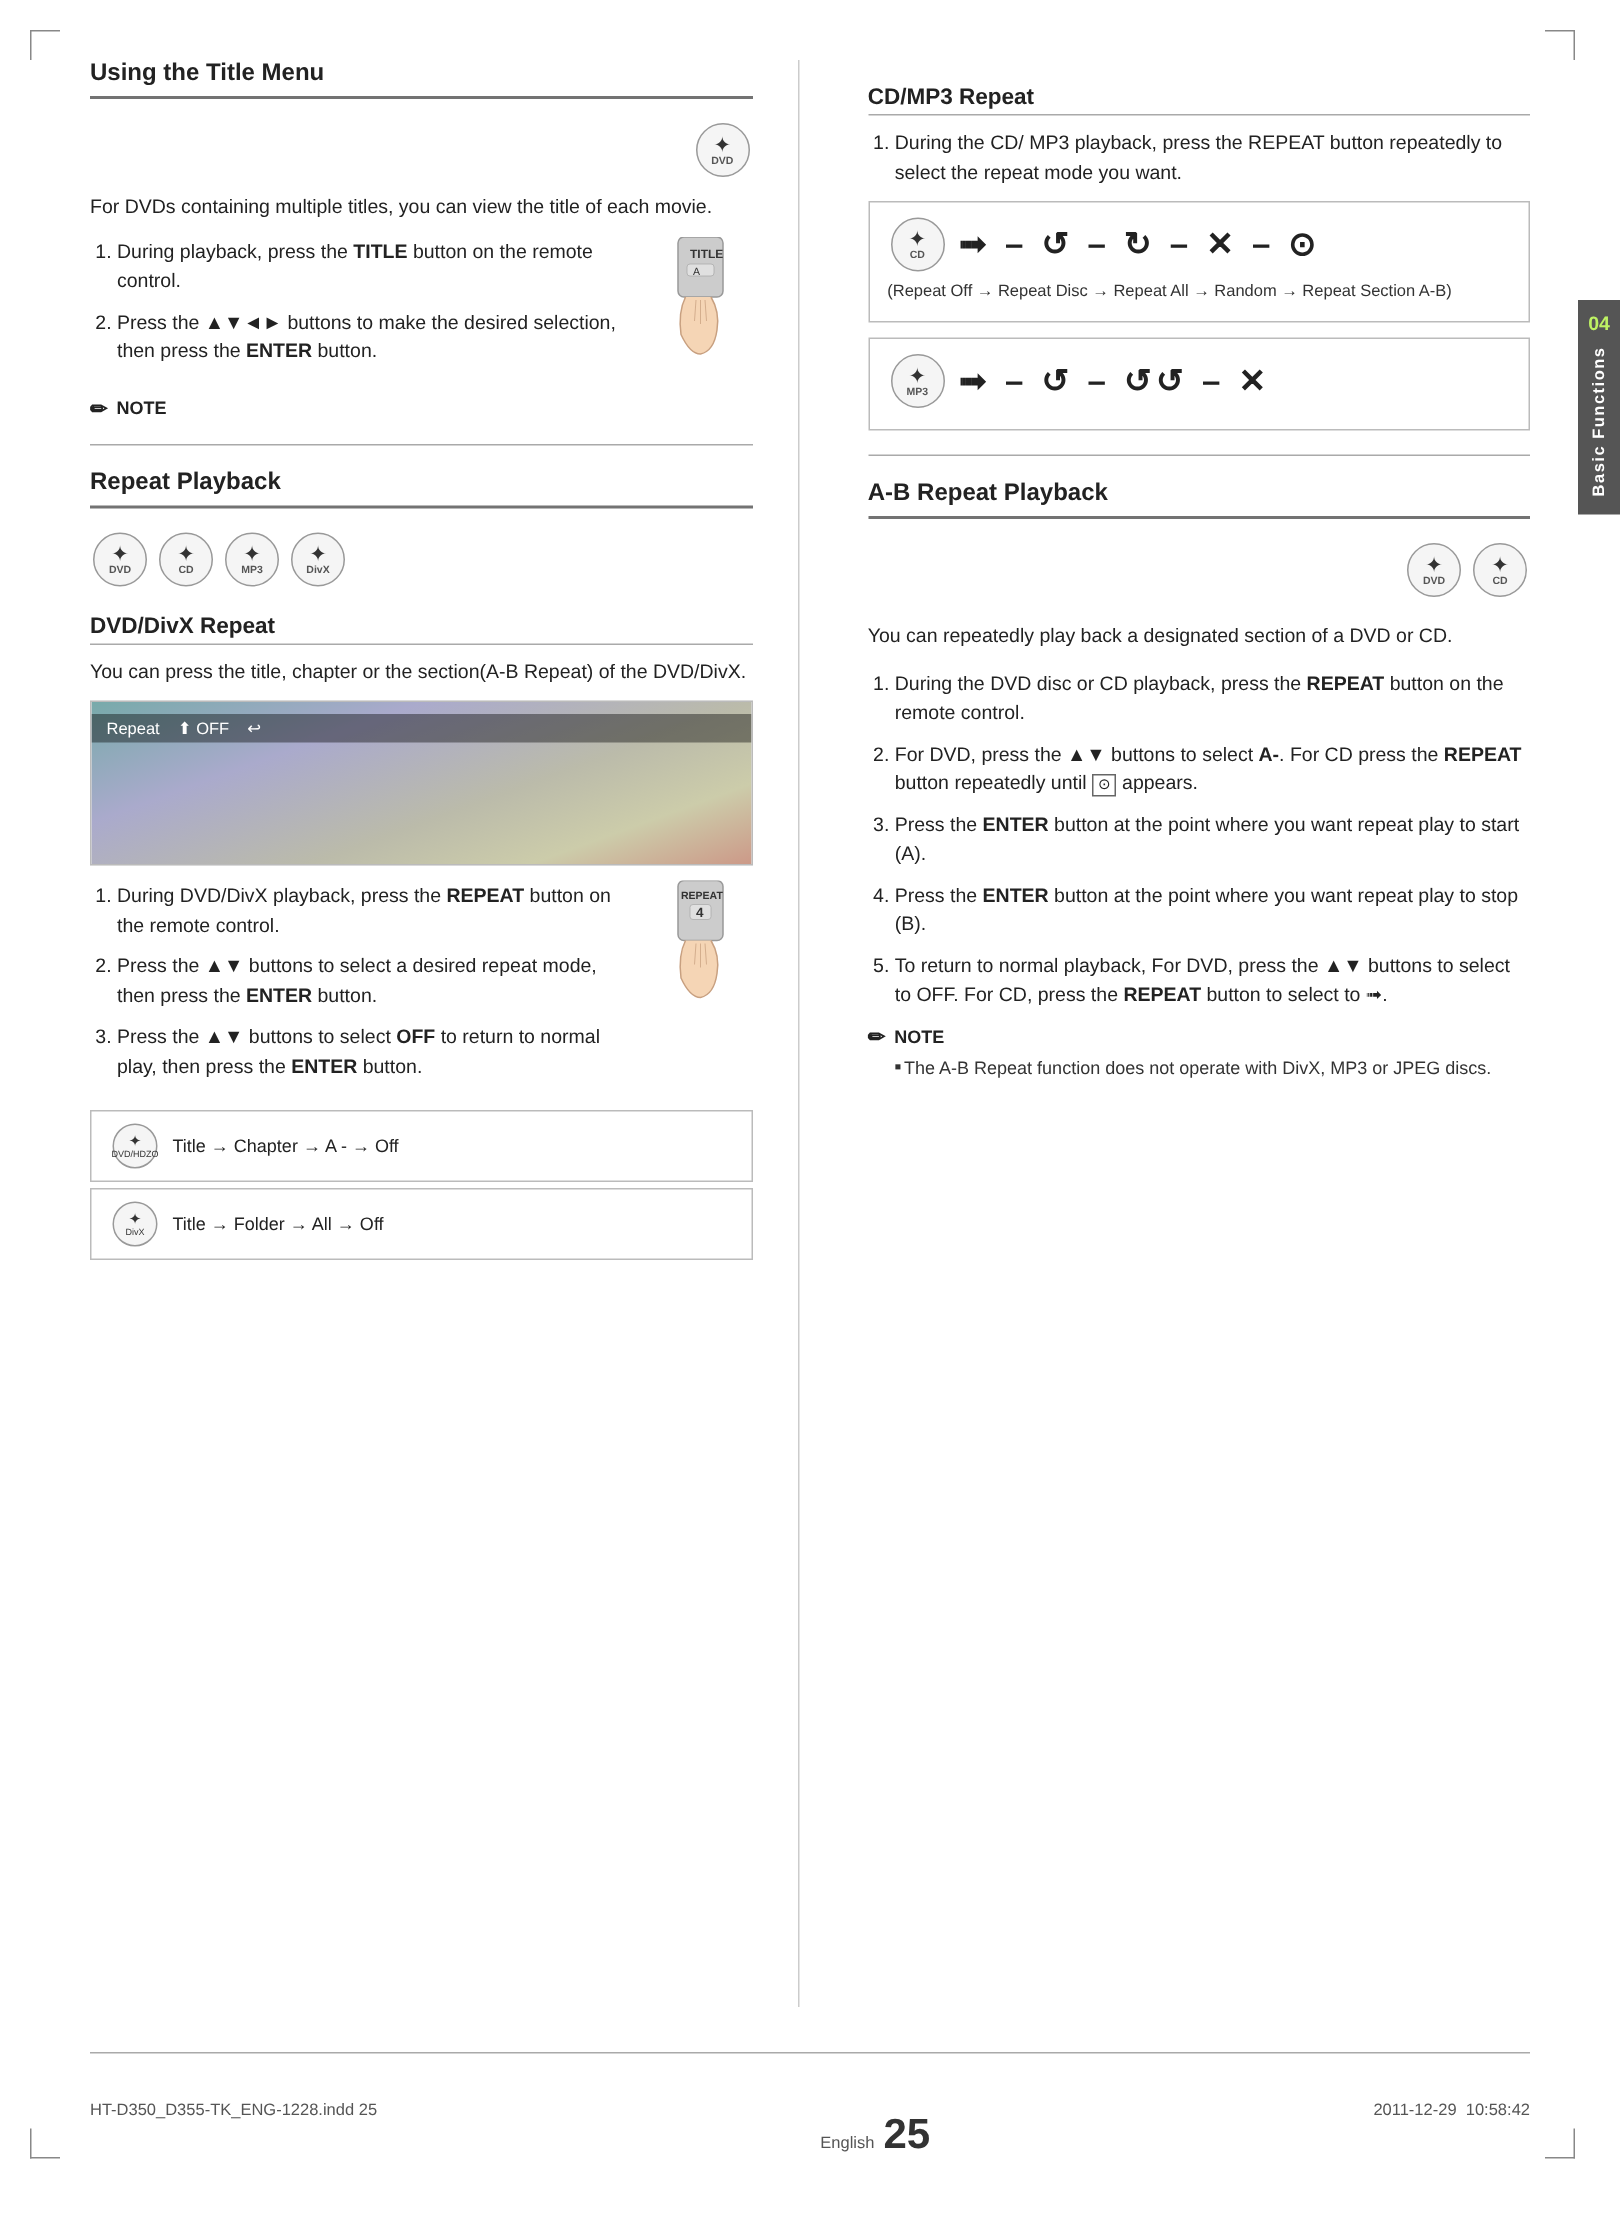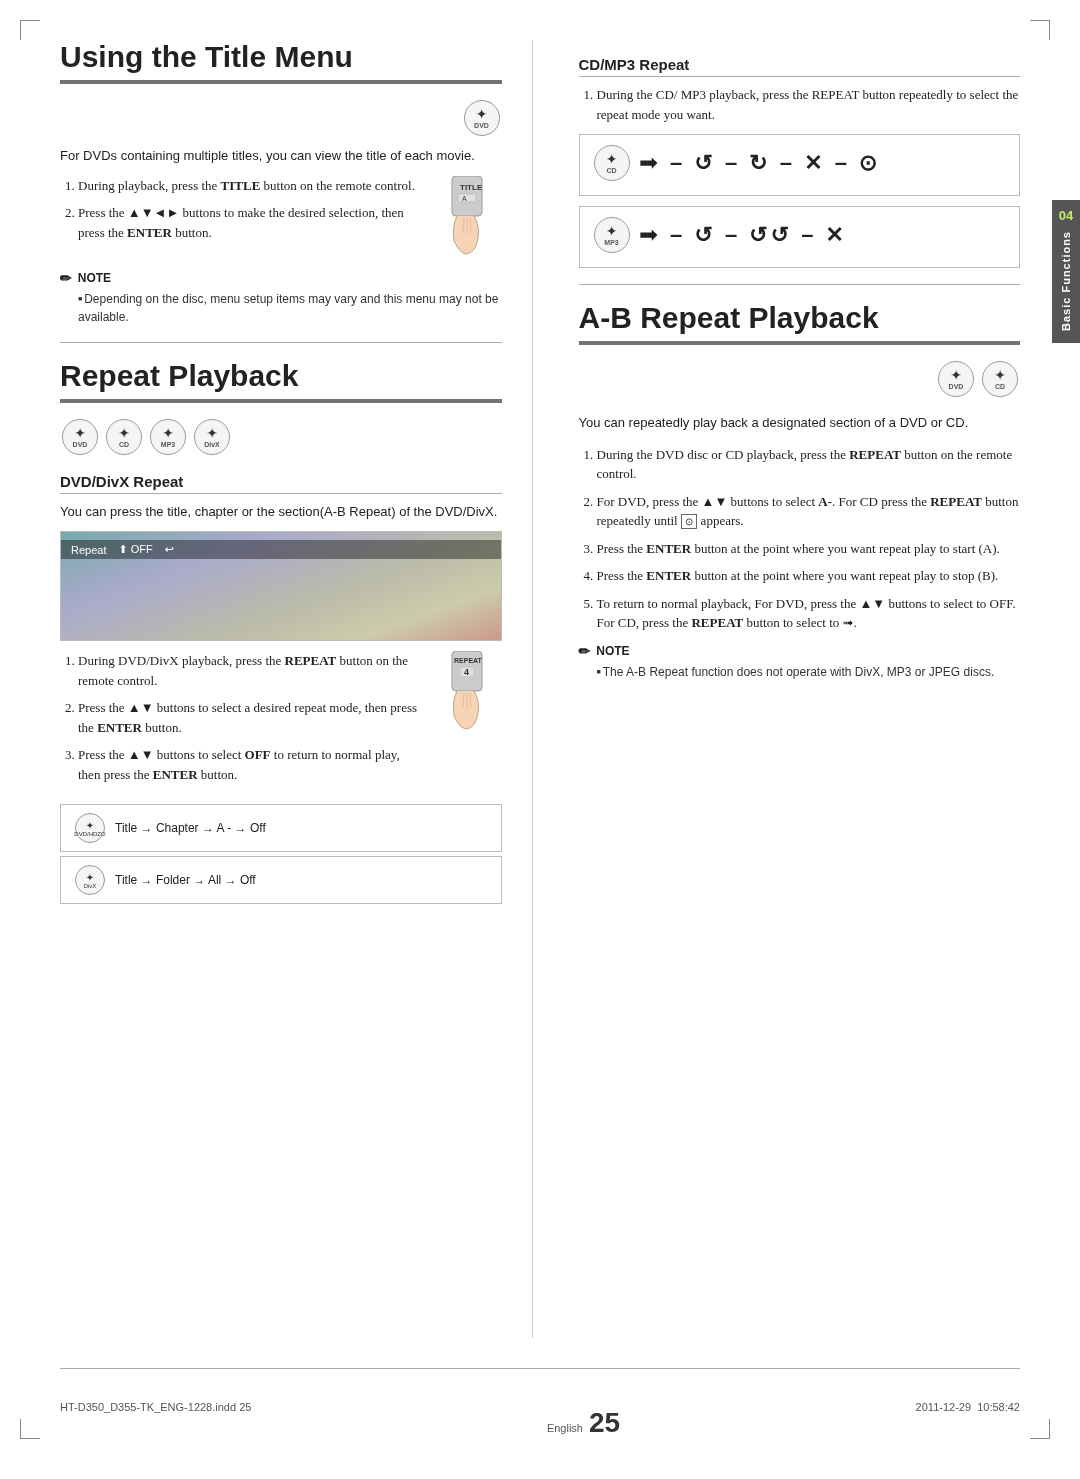--- a/index.html
+++ b/index.html
@@ -60,23 +60,23 @@
       flex: 1;
       padding-right: 30px;
       border-right: 1px solid #ccc;
     }
     .right-col {
       flex: 1;
       padding-left: 46px;
     }
     
     .section-title {
-      font-size: 30px;
-      font-weight: bold;
-      border-bottom: 4px solid #737373;
+      font-size: 16px;
+      font-weight: bold;
+      border-bottom: 2px solid #737373;
       padding-bottom: 6px;
       margin-bottom: 14px;
     }
     .subsection-title {
       font-size: 15px;
       font-weight: bold;
       border-bottom: 1px solid #aaa;
       padding-bottom: 3px;
       margin-bottom: 8px;
       margin-top: 16px;
@@ -115,21 +115,20 @@
       margin-bottom: 10px;
     }
     .badges-row-right {
       justify-content: flex-end;
       margin-bottom: 14px;
     }
     
     ol.steps {
       padding-left: 18px;
       margin-bottom: 10px;
-      font-family: Liberation Serif, serif;
     }
     ol.steps li {
       margin-bottom: 8px;
       line-height: 1.5;
     }
     
     .note-section {
       margin-top: 10px;
       margin-bottom: 10px;
     }
@@ -338,25 +337,20 @@
               <path d="M32 42 L31 56" stroke="#c8a080" stroke-width="0.5"></path>
               <path d="M38 42 L39 56" stroke="#c8a080" stroke-width="0.5"></path>
             </svg>
           </div>
         </div>
 
         <div class="note-section">
           <div class="note-label">
             <span class="pencil-icon">✏</span>
             <span>NOTE</span>
-          </div>
-          <div class="note-content">
-            <ul>
-              <li>Depending on the disc, menu setup items may vary and this menu may not be available.</li>
-            </ul>
           </div>
         </div>
       </div>
 
       <hr class="divider">
 
       <div>
         <div class="section-title">Repeat Playback</div>
 
         <div class="badges-row">
@@ -446,20 +440,21 @@
         <div class="seq-box">
           <div class="seq-icon-row">
             <div class="icon-badge">
               <span class="dot">✦</span>
               <span class="label">CD</span>
             </div>
             <div style="font-size:22px; font-weight:bold; letter-spacing:3px;">
               ➟ – ↺ – ↻ – ✕ – ⊙
             </div>
           </div>
+          <div class="repeat-seq-desc">(Repeat Off → Repeat Disc → Repeat All → Random → Repeat Section A-B)</div>
         </div>
 
         <div class="seq-box">
           <div class="seq-icon-row">
             <div class="icon-badge">
               <span class="dot">✦</span>
               <span class="label">MP3</span>
             </div>
             <div style="font-size:22px; font-weight:bold; letter-spacing:3px;">
               ➟ – ↺ – ↺↺ – ✕

